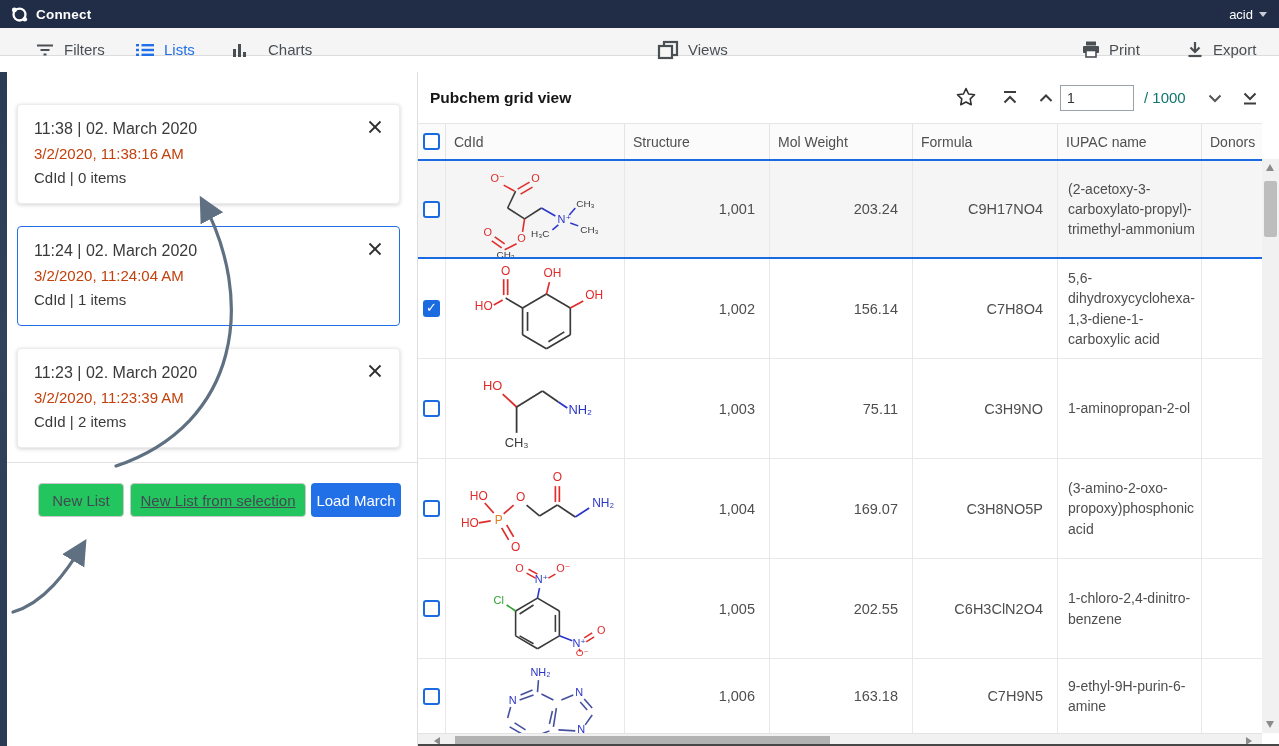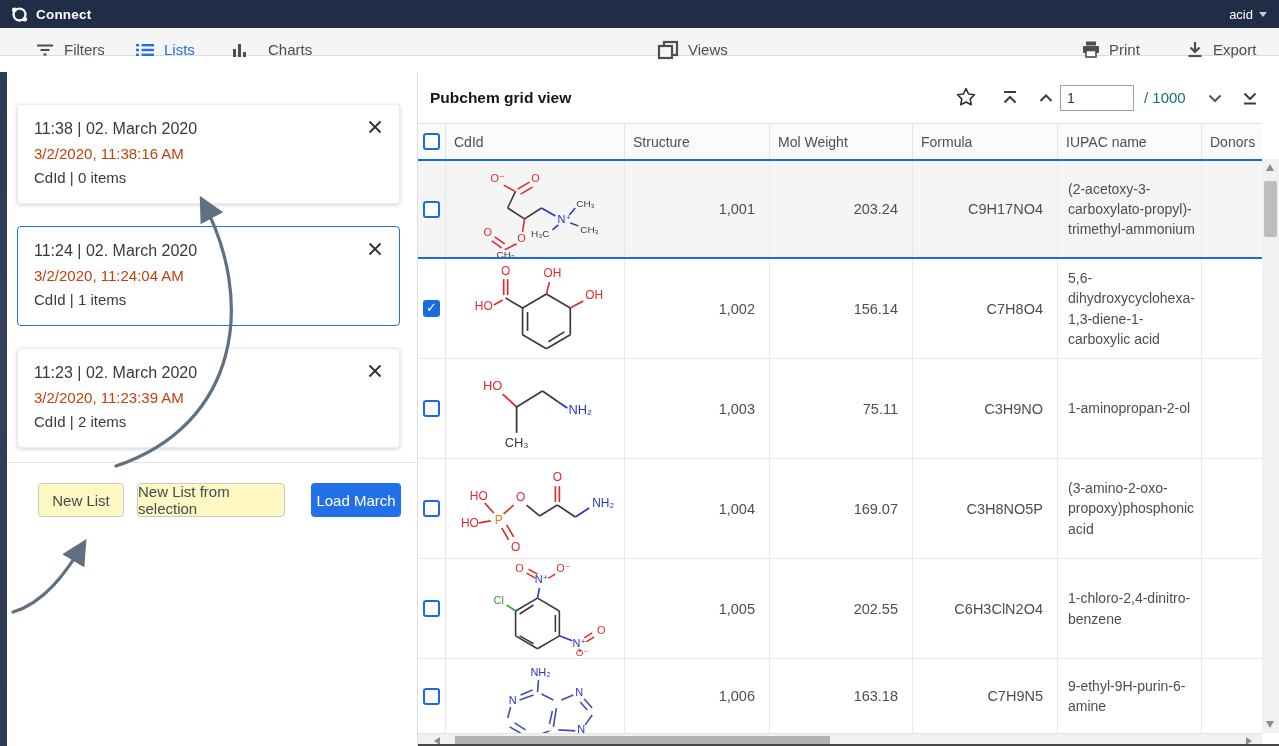--- a/index.html
+++ b/index.html
@@ -25,23 +25,23 @@
   
   .left-panel { position:absolute; left:7px; top:72px; width:411px; height:674px; background:#fff; border-right:1px solid #dedede; z-index:10; }
   .list-card { position:absolute; left:10px; width:383px; height:100px; background:#fff; border:1px solid #ececec; border-radius:4px; box-shadow:0 1px 4px rgba(0,0,0,.18); padding:15px 16px; cursor:pointer; }
   .list-card.selected { border:1px solid #2270e8; box-shadow:none; }
   .card-title { font-size:16px; color:#3a3a3a; }
   .card-ts { font-size:15px; color:#c2410c; margin-top:7px; }
   .card-meta { font-size:15px; color:#3a3a3a; margin-top:7px; }
   .card-close { position:absolute; right:14px; top:12px; width:20px; height:20px; display:flex; align-items:center; justify-content:center; cursor:pointer; }
   .panel-divider { position:absolute; left:0; top:390px; width:410px; height:1px; background:#e2e2e2; }
   .panel-buttons { position:absolute; left:0; top:411px; width:410px; height:34px; }
-  .btn { position:absolute; top:0; height:34px; border:1px solid #c9c9c9; border-radius:4px; background:#fef9c3; color:#434a51; font-size:15px; display:flex; align-items:center; justify-content:center; cursor:pointer; }
+  .btn { position:absolute; top:0; height:34px; border:1px solid #c9c9c9; border-radius:4px; background:#22c55e; color:#434a51; font-size:15px; display:flex; align-items:center; justify-content:center; cursor:pointer; }
   .btn-new { left:31px; width:86px; }
-  .btn-new-sel { left:130px; width:148px; }
+  .btn-new-sel { left:123px; width:176px;text-decoration:underline; }
   .btn-load { left:304px; width:90px; border:none; background:#2270e8; color:#fff; }
 
   
   .grid-panel { position:absolute; left:418px; top:72px; width:861px; height:674px; background:#fff; z-index:8; }
   .grid-titlebar { position:absolute; left:0; top:0; width:861px; height:51px; background:#fff; }
   .grid-title { position:absolute; left:12px; top:0; height:51px; display:flex; align-items:center; font-size:15.5px; font-weight:bold; color:#161616; }
   .pager-ic { position:absolute; top:14px; width:24px; height:24px; display:flex; align-items:center; justify-content:center; cursor:pointer; }
   .ic-star { left:536px; top:13px; }
   .ic-top { left:580px; }
   .ic-prev { left:616px; }

